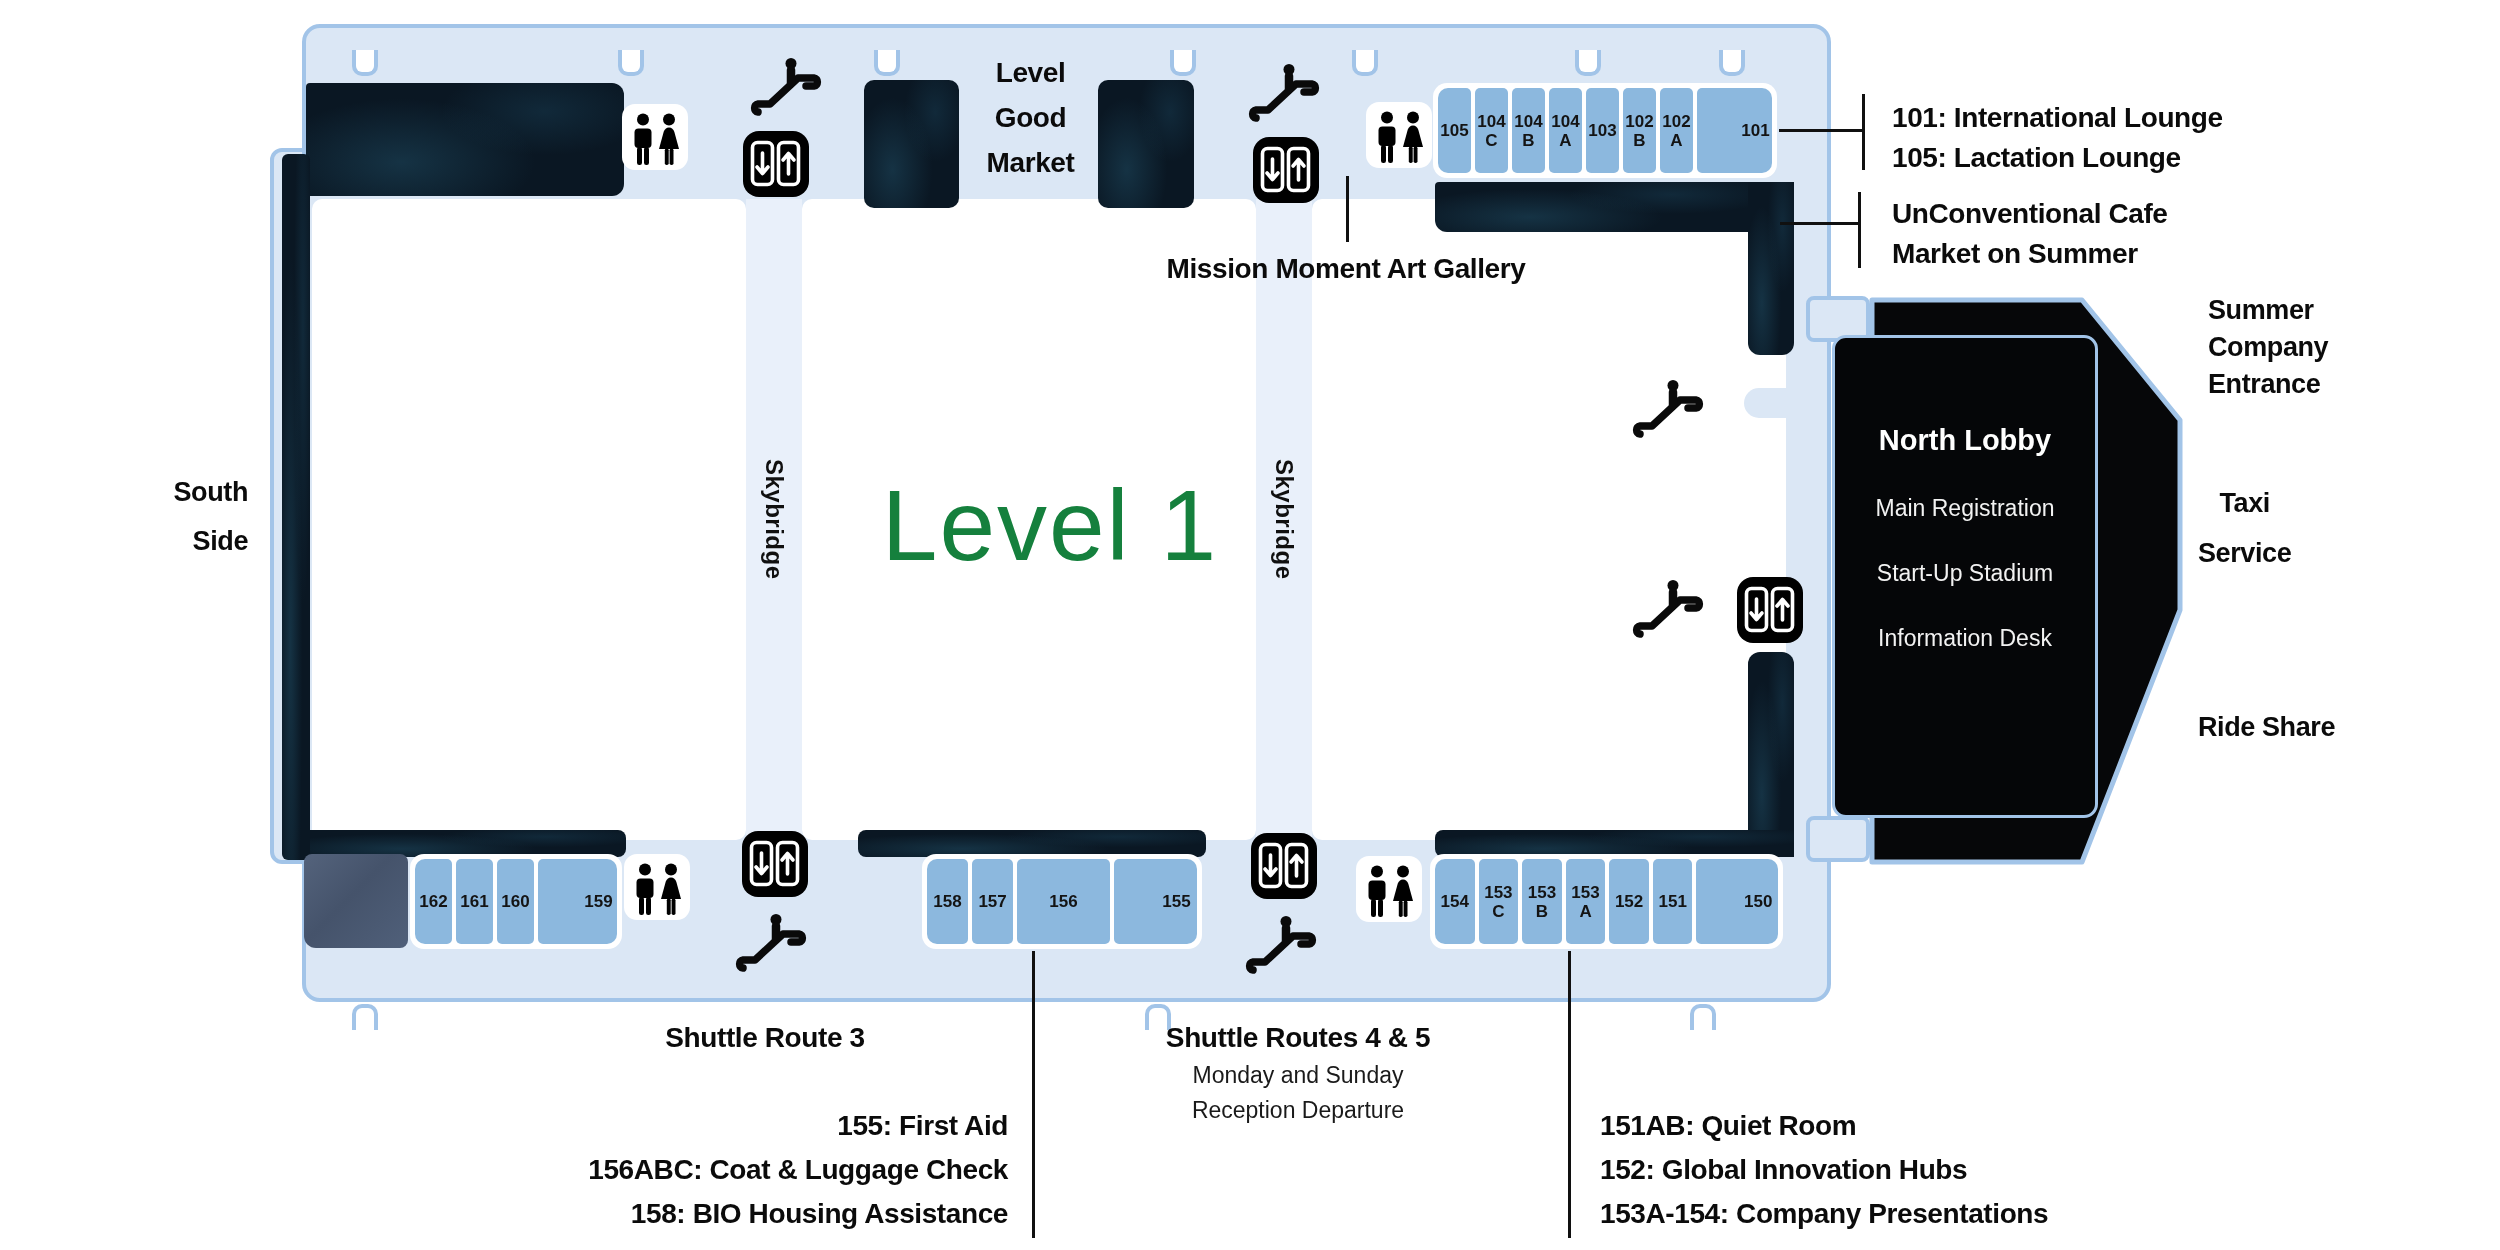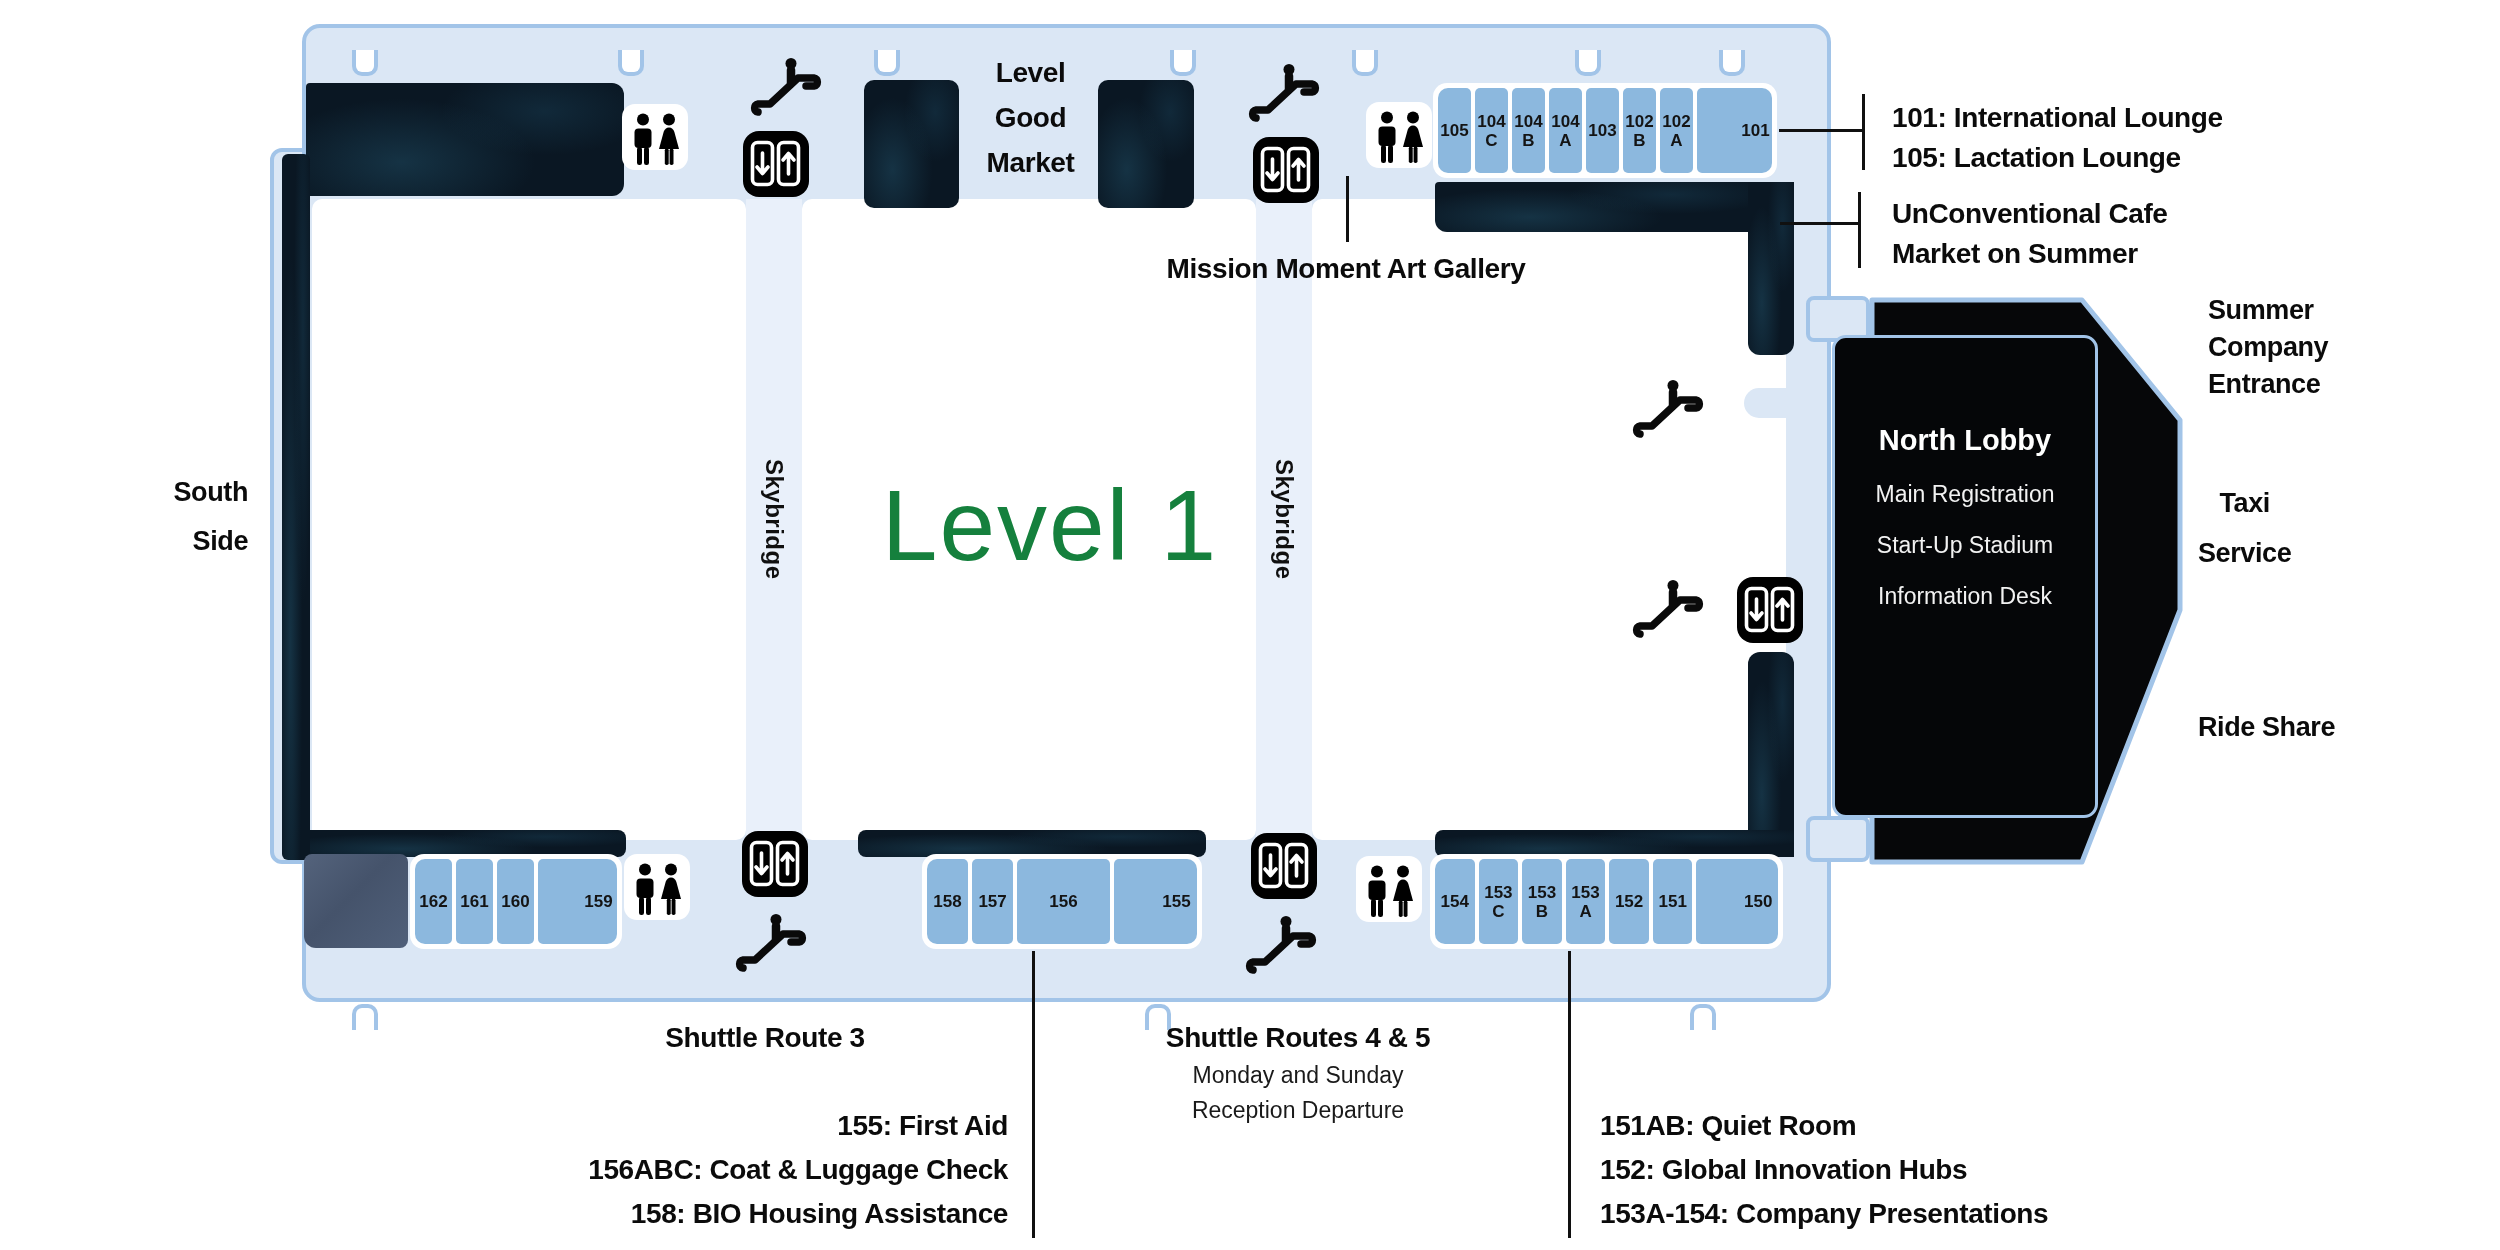--- a/index.html
+++ b/index.html
@@ -31,21 +31,21 @@
   
   .lbl{font-weight:700;font-size:28px;letter-spacing:-.4px;color:#0b0b0b;}
   .lbl-reg{font-weight:400;font-size:23px;color:#1a1a1a;}
   .center{text-align:center;}
   .right{text-align:right;}
   .leader{background:#101010;}
   .level-label{font-size:100px;font-weight:400;letter-spacing:2px;color:#15803d;}
   
   .pentagon-wrap{pointer-events:none;}
   .lobby-box{background:#050608;border:3px solid #a2c4e8;border-radius:14px;box-sizing:border-box;
-             display:flex;flex-direction:column;align-items:center;color:#fff;}
+             display:flex;flex-direction:column;align-items:center;color:#fff;gap:14px;}
   .lobby-title{font-size:29px;font-weight:700;margin-top:86px;}
   .lobby-item{font-size:23px;font-weight:400;margin-top:24px;color:#f2f2f2;}
   .connector{background:#dbe7f5;border:4px solid #a2c4e8;box-sizing:border-box;border-radius:8px;}
   .bump{background:#dbe7f5;border-radius:15px 0 0 15px;}
   .ico{display:block;line-height:0;}
 </style>
 </head>
 <body>
 
 <div id="stage">

